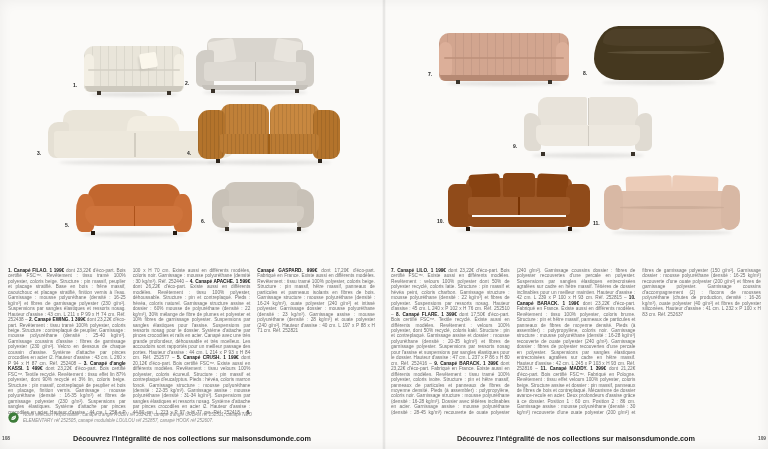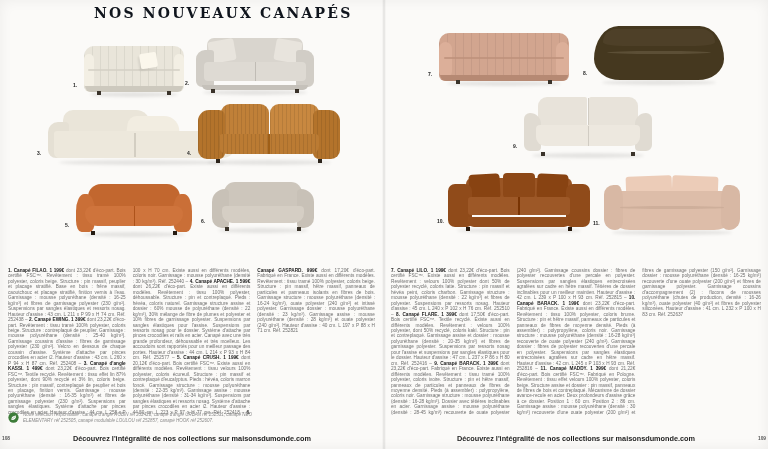--- a/index.html
+++ b/index.html
@@ -26,21 +26,20 @@
        font-size:7.3px;font-weight:700;color:#1e1e1e;}
   .pageno{position:absolute;top:436px;font-size:4.8px;font-weight:700;color:#555;}
   .pl{left:2px;} .pr{right:2px;}
 </style>
 </head>
 <body>
 
 <div class="spread">
 
   <div class="page page-left">
-    <h1 class="title">NOS NOUVEAUX CANAPÉS</h1>
     <div class="sofas" id="sofas-L">
         <div style="position: absolute; left: 84px; top: 46px; width: 100px; height: 46px;">
           <div style="position: absolute; left: 6%; right: 6%; bottom: -5px; height: 5px; background: rgba(0, 0, 0, 0.09); border-radius: 50%; filter: blur(1.5px);"></div>
           <div style="position: absolute; inset: 0px; background: repeating-linear-gradient(90deg, rgba(0, 0, 0, 0.06) 0px, rgba(0, 0, 0, 0.06) 1.5px, transparent 1.5px, transparent 8px) rgb(233, 229, 218); border-radius: 10px 10px 6px 6px;"></div>
           <div style="position: absolute; left: 0px; bottom: 6%; width: 10%; height: 76%; background: rgb(243, 239, 228); border-radius: 8px;"></div>
           <div style="position: absolute; right: 0px; bottom: 6%; width: 10%; height: 76%; background: rgb(243, 239, 228); border-radius: 8px;"></div>
           <div style="position: absolute; left: 4%; right: 4%; top: 49%; height: 6%; background: rgb(213, 209, 198); border-radius: 3px; opacity: 0.8;"></div>
           <div style="position: absolute; left: 1%; right: 1%; bottom: 0px; height: 12%; background: rgb(205, 201, 190); border-radius: 0px 0px 6px 6px;"></div>
           <div style="position: absolute; left: 56%; top: 15%; width: 17%; height: 32%; background: rgb(251, 247, 236); border-radius: 2px; transform: rotate(-9deg); box-shadow: rgba(0, 0, 0, 0.07) -2px 2px 2px;"></div>
           <div style="position: absolute; left: 13%; bottom: -3px; width: 4px; height: 4px; background: rgb(58, 51, 42);"></div>

